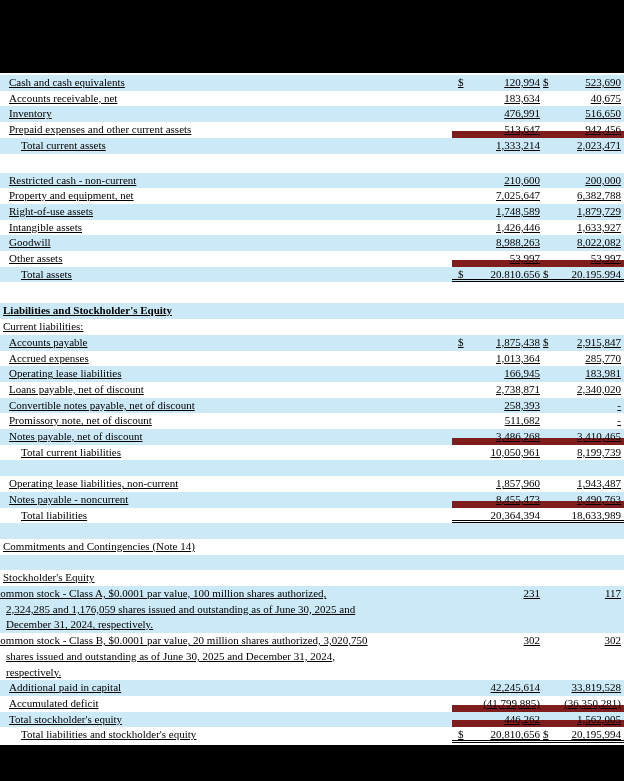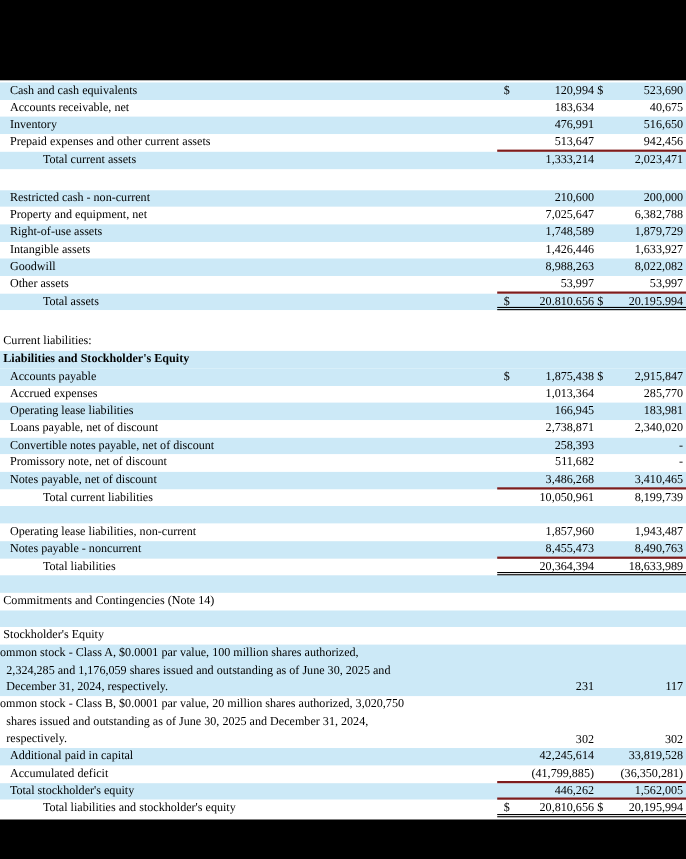--- a/index.html
+++ b/index.html
@@ -28,49 +28,50 @@
 
   #sheet {
     position: absolute;
     top: 75px;
     left: 0;
     width: 624px;
     z-index: 1;
   }
   .row {
     display: flex;
-    align-items: flex-end;
+    align-items: flex-start;
     line-height: 15.7px;
     min-height: 15.7px;
     background: #ffffff;
+    text-decoration: underline;
   }
   .row.blue { background: #cce9f7; }
   .row .label {
     flex: 1 1 auto;
     white-space: pre-wrap;
     overflow: hidden;
   }
   .ind0 { padding-left: 3px; }
   .ind1 { padding-left: 9px; }
-  .ind2 { padding-left: 39px; }
+  .ind2 { padding-left: 21px; }
   .hang { padding-left: 6px; text-indent: -13px; }
   .bold { font-weight: bold; }
   .amt {
     flex: 0 0 auto;
     display: flex;
     justify-content: flex-end;
     align-items: baseline;
     height: 15.7px;
     box-sizing: border-box;
     white-space: nowrap;
   }
   .amt.c1 { width: 88px; padding-left: 6px; }
   .amt.c2 { width: 84px; padding-left: 3px; padding-right: 3px; margin-left: 0; }
   .amt .ds { margin-right: auto; }
-  .rule-single .amt { border-bottom: 2px solid #7f1d1d; }
+  .rule-single .amt { border-bottom: 7px solid #7f1d1d; }
   .rule-double .amt { border-bottom: 3px double #000; }
 </style>
 </head>
 <body>
 
 <div id="top-bar" class="black-bar"></div>
 
 <div id="sheet">
     <div class="row blue">
       <div class="label ind1">Cash and cash equivalents</div>
@@ -183,25 +184,25 @@
         <span>20.810.656</span>
       </div>
       <div class="amt c2">
         <span class="ds">$</span>
         <span>20.195.994</span>
       </div>
     </div>
     <div class="row " style="height: 21px;">
       <div class="label ind0"></div>
     </div>
+    <div class="row blue">
+      <div class="label ind0 bold">Liabilities and Stockholder's Equity</div>
+    </div>
     <div class="row ">
       <div class="label ind0">Current liabilities:</div>
-    </div>
-    <div class="row blue">
-      <div class="label ind0 bold">Liabilities and Stockholder's Equity</div>
     </div>
     <div class="row blue">
       <div class="label ind1">Accounts payable</div>
       <div class="amt c1">
         <span class="ds">$</span>
         <span>1,875,438</span>
       </div>
       <div class="amt c2">
         <span class="ds">$</span>
         <span>2,915,847</span>

